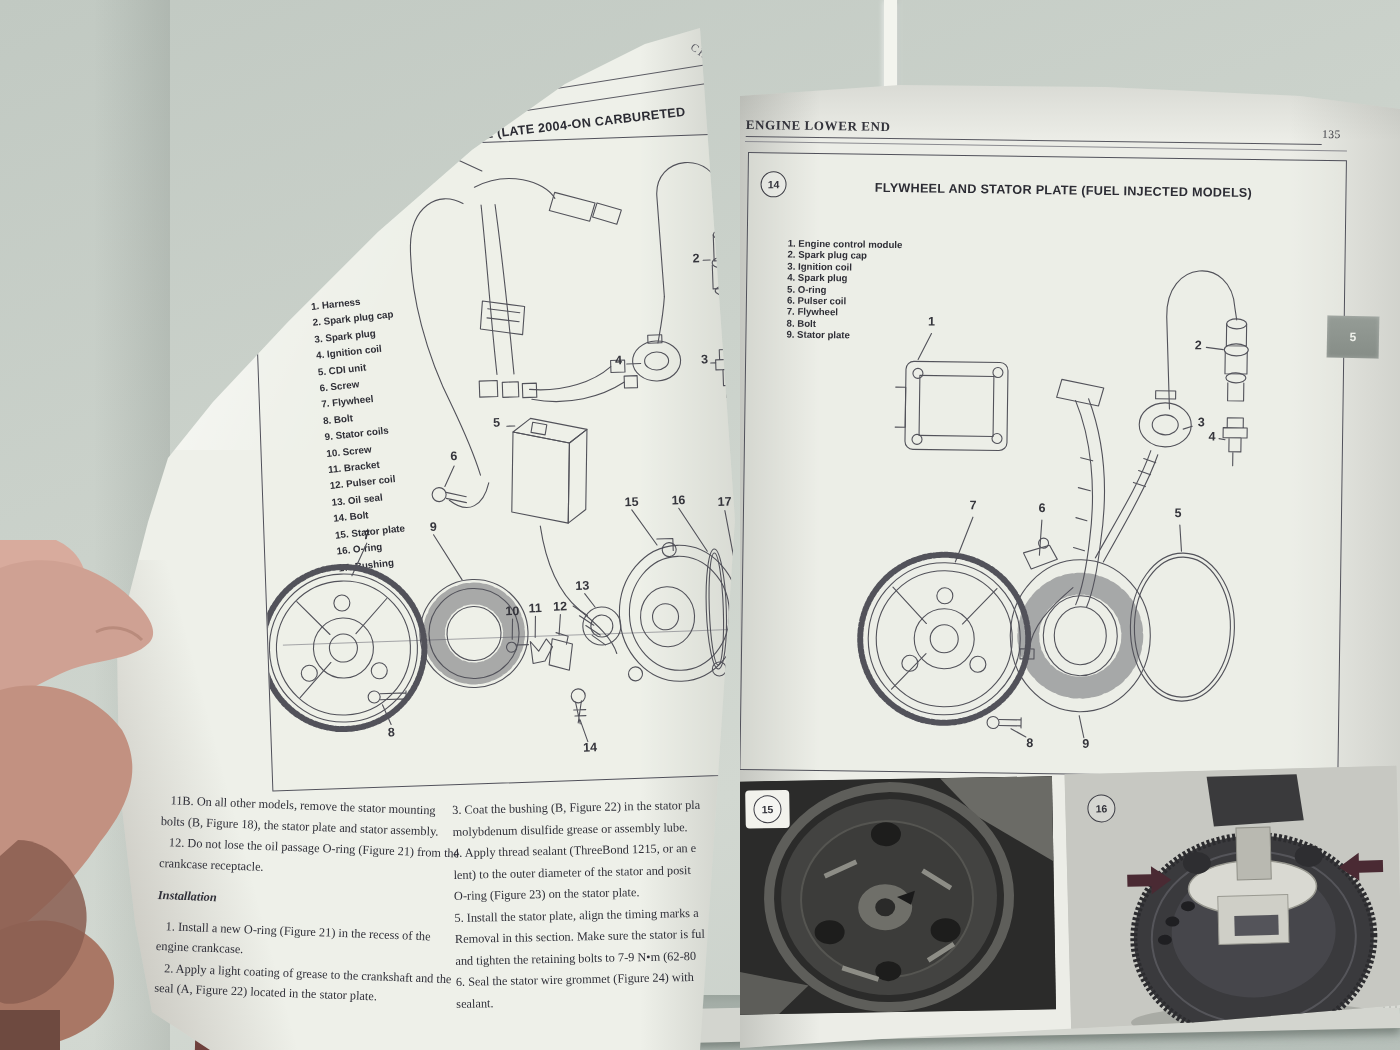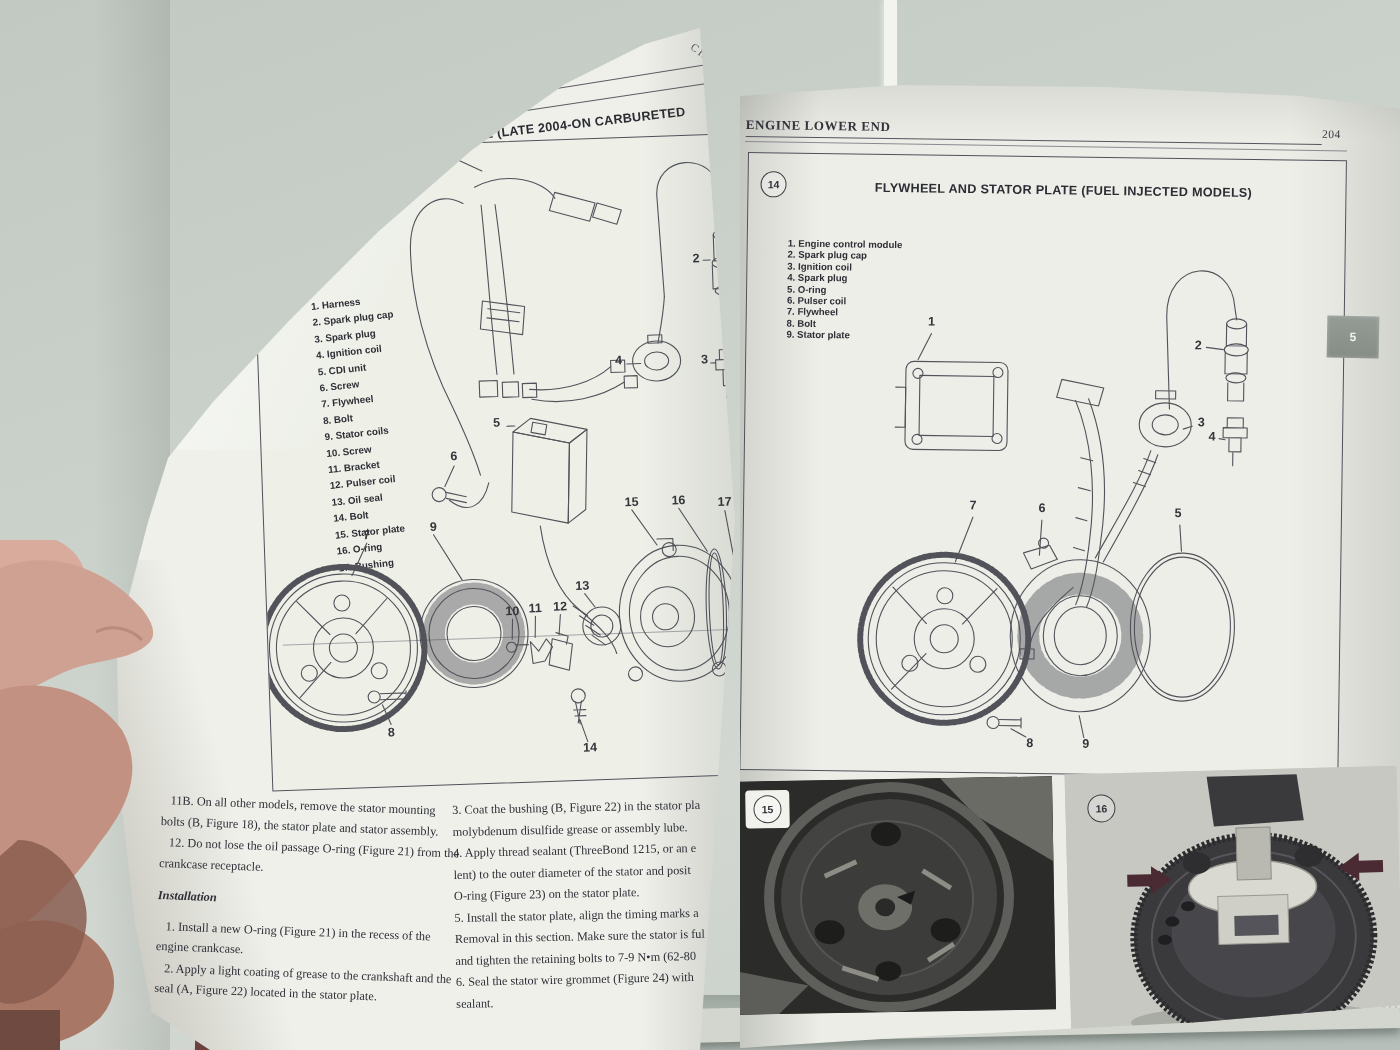--- a/index.html
+++ b/index.html
@@ -288,21 +288,21 @@
       </div>
   </div>
 
   <div class="abs page page-right">
     <div class="abs shade rp-left-shade"></div>
     <div class="abs shade rp-right-shade"></div>
     <div class="abs shade rp-top-shade"></div>
 
     <div class="abs rp-header">ENGINE LOWER END</div>
     <div class="abs rule-c"></div>
-    <span class="abs pagenum rp-num">204</span>
+    <span class="abs pagenum rp-num">135</span>
 
     <div class="abs figbox fig14">
       <div class="abs circnum c14">14</div>
       <div class="abs figtitle t14">FLYWHEEL AND STATOR PLATE (FUEL INJECTED MODELS)</div>
       <div class="abs partslist pl14">
           <div class="li">1. Engine control module</div>
           <div class="li">2. Spark plug cap</div>
           <div class="li">3. Ignition coil</div>
           <div class="li">4. Spark plug</div>
           <div class="li">5. O-ring</div>

